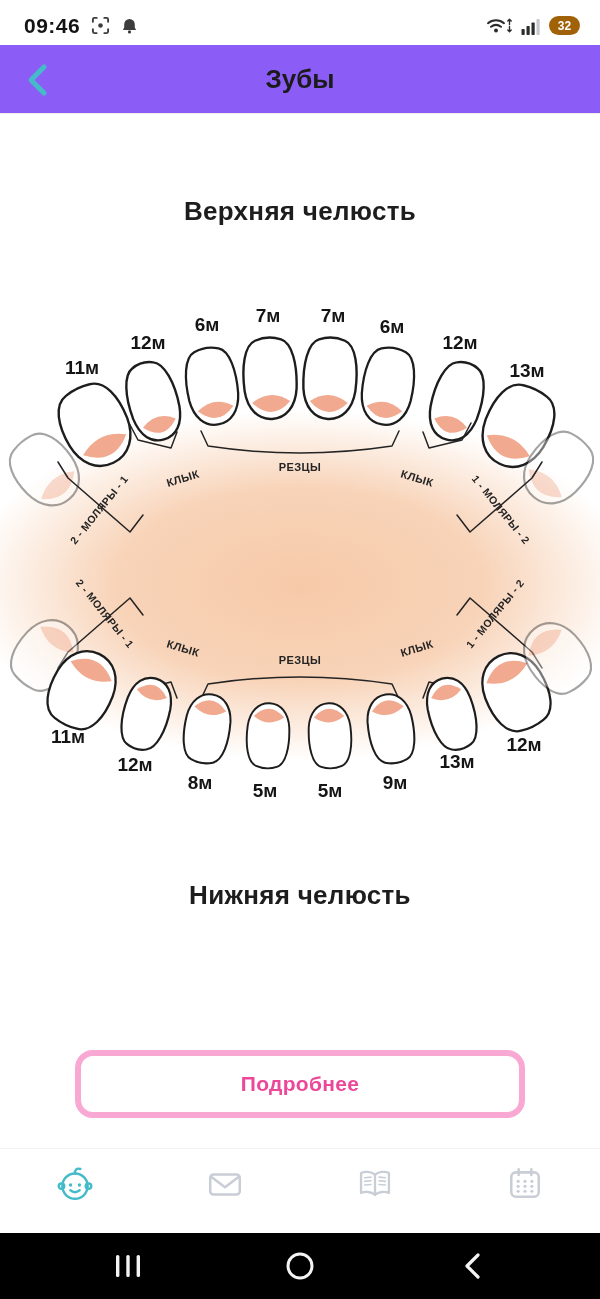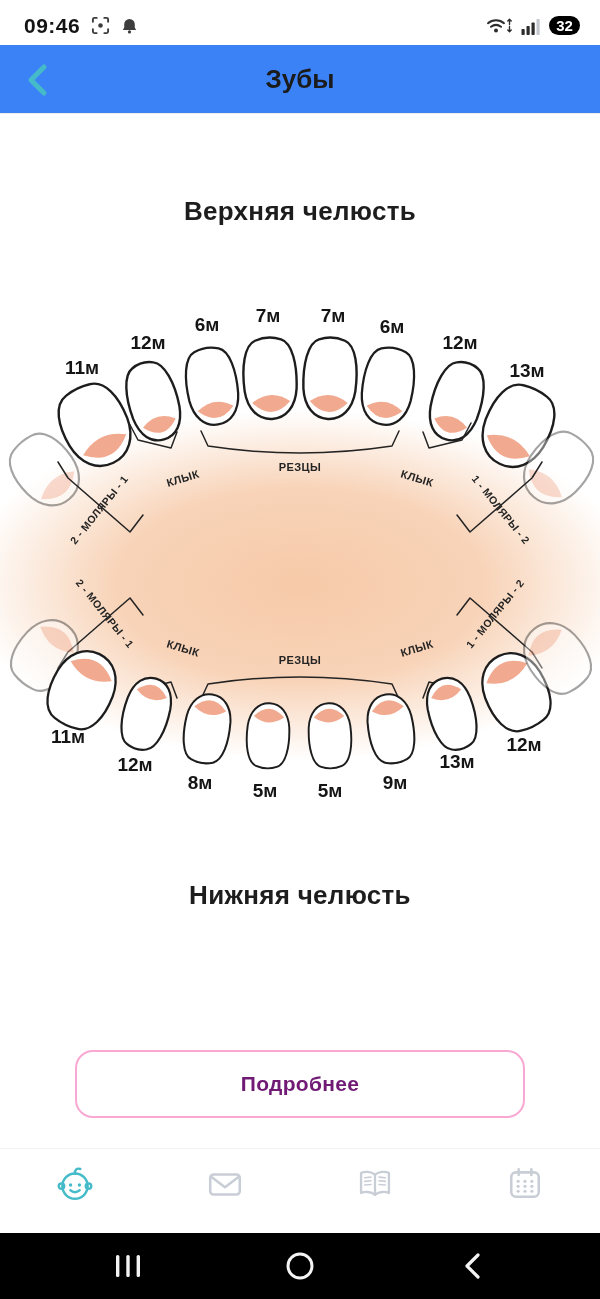--- a/index.html
+++ b/index.html
@@ -5,41 +5,41 @@
   * { margin:0; padding:0; box-sizing:border-box; }
   html,body { background:#fff; }
   body { font-family:"Liberation Sans", sans-serif; }
   .phone { position:relative; width:600px; height:1299px; background:#fff; overflow:hidden; }
 
   
   .status-bar { position:absolute; top:0; left:0; right:0; height:45px; display:flex; justify-content:space-between; align-items:center; padding:6px 20px 0 24px; }
   .sb-left { display:flex; align-items:center; gap:11px; }
   .sb-time { font-size:21px; font-weight:600; color:#141414; letter-spacing:.5px; }
   .sb-right { display:flex; align-items:center; gap:8px; }
-  .battery-pill { min-width:31px; height:19px; padding:0 6px; border-radius:10px; background:#000000; color:#fff; font-size:15px; font-weight:700; display:flex; align-items:center; justify-content:center; }
-
-  
-  .header { position:absolute; top:45px; left:0; right:0; height:69px; display:flex; align-items:center; justify-content:center; border-bottom:1px solid #ececec; background:#3b82f6; }
+  .battery-pill { min-width:31px; height:19px; padding:0 6px; border-radius:10px; background:#a16207; color:#fff; font-size:12px; font-weight:700; display:flex; align-items:center; justify-content:center; }
+
+  
+  .header { position:absolute; top:45px; left:0; right:0; height:69px; display:flex; align-items:center; justify-content:center; border-bottom:1px solid #ececec; background:#8b5cf6; }
   .back-btn { position:absolute; left:14px; top:12px; width:46px; height:46px; background:none; border:none; cursor:pointer; display:flex; align-items:center; justify-content:center; }
   .page-title { font-size:26px; font-weight:700; color:#1b1b1b; }
 
   
   .jaw-heading { position:absolute; left:0; right:0; text-align:center; font-size:26px; font-weight:700; color:#1d1d1d; letter-spacing:.3px; }
   .upper-heading { top:196px; }
   .lower-heading { top:880px; }
   .teeth-svg { position:absolute; top:240px; left:0; width:600px; height:580px; }
 
   .tooth-body { fill:#ffffff; stroke:#1d1d1d; stroke-width:2.4; stroke-linejoin:round; }
   .gum { fill:#F1A98F; }
   .brackets path { fill:none; stroke:#242424; stroke-width:1.5; stroke-linecap:round; stroke-linejoin:round; }
   .month-labels text { font-family:"Liberation Sans", sans-serif; font-size:19px; font-weight:700; fill:#151515; text-anchor:middle; }
   .group-label { font-family:"Liberation Sans", sans-serif; font-size:11px; font-weight:700; fill:#242424; text-anchor:middle; letter-spacing:.4px; }
   .molar-label { font-size:10.5px; }
 
-  .details-btn { position:absolute; top:1050px; left:75px; width:450px; height:68px; background:#fff; border:2px solid #f9a8d4; border-radius:18px; font-family:"Liberation Sans", sans-serif; font-size:21px; font-weight:700; color:#701a75; letter-spacing:.3px; cursor:pointer; }
+  .details-btn { position:absolute; top:1050px; left:75px; width:450px; height:68px; background:#fff; border:6px solid #f9a8d4; border-radius:18px; font-family:"Liberation Sans", sans-serif; font-size:21px; font-weight:700; color:#ec4899; letter-spacing:.3px; cursor:pointer; }
 
   
   .bottom-nav { position:absolute; top:1148px; left:0; right:0; height:85px; display:flex; border-top:1px solid #f2f2f2; background:#fff; align-items:flex-start; padding-top:16px; }
   .nav-item { flex:1; display:flex; align-items:center; justify-content:center; background:none; border:none; cursor:pointer; }
 
   
   .android-nav { position:absolute; top:1233px; left:0; right:0; height:66px; background:#000; display:flex; align-items:center; justify-content:space-between; padding:0 100px; }
   .anav-btn { background:none; border:none; cursor:pointer; display:flex; align-items:center; justify-content:center; width:56px; height:56px; }
 </style>
 </head>

